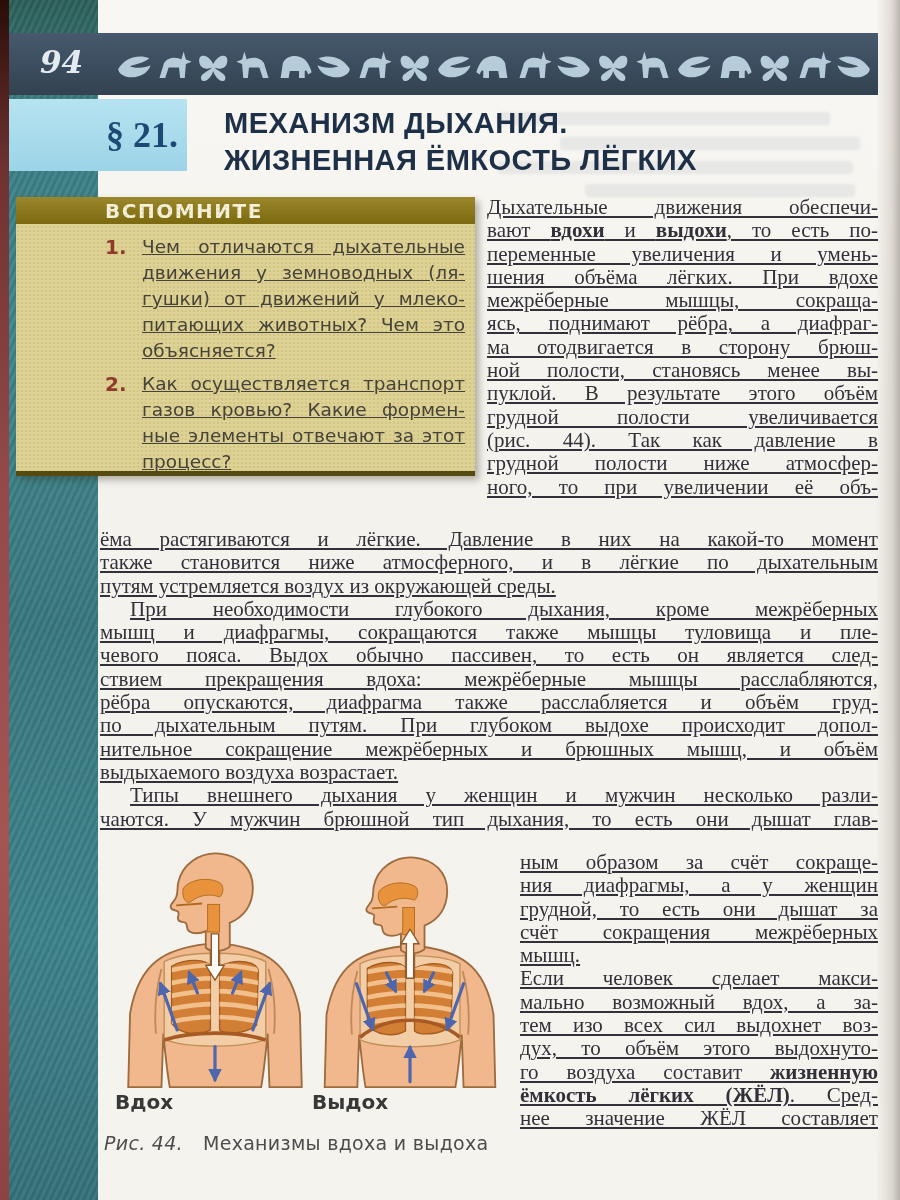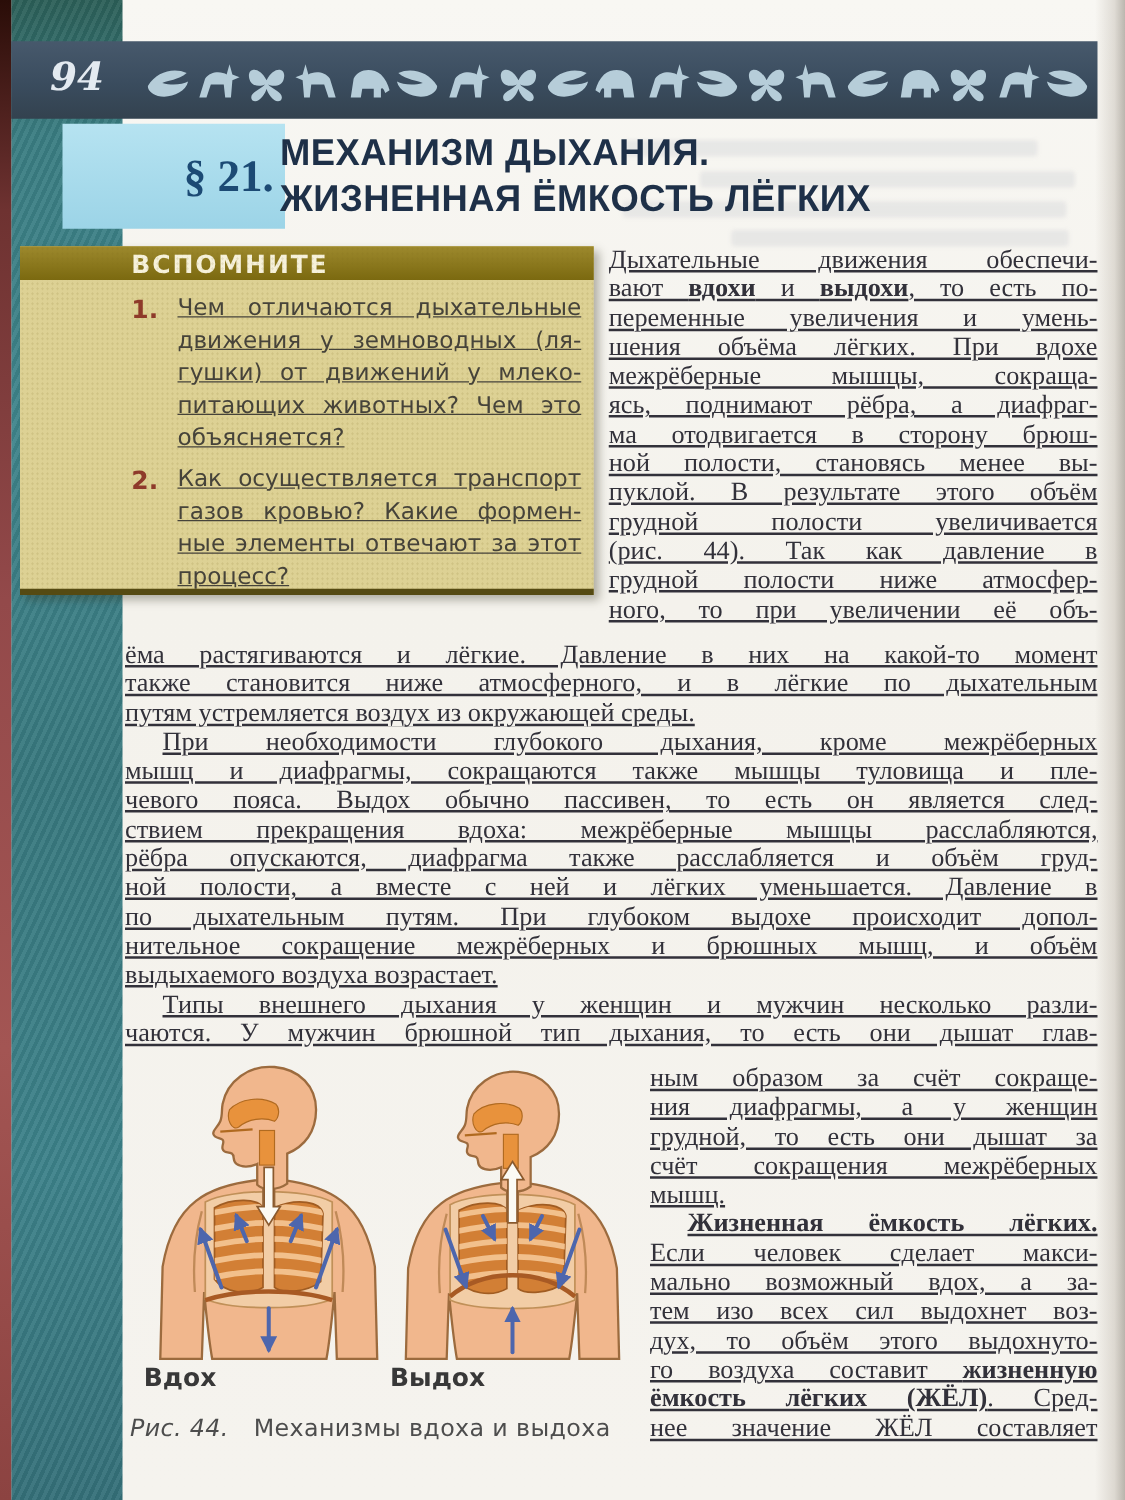--- a/index.html
+++ b/index.html
@@ -15,42 +15,42 @@
   .page-edge{position:absolute;left:876px;top:0;width:24px;height:1200px;
     background:linear-gradient(90deg,rgba(200,192,180,0),rgba(165,155,142,.30) 65%,rgba(120,112,100,.48));}
 
   
   .navy-band{position:absolute;left:9px;top:33px;width:869px;height:62px;
     background:linear-gradient(180deg,#47596c,#3a4c5e 55%,#33424f);}
   .page-num{position:absolute;left:40px;top:44px;font:italic 700 31px "DejaVu Serif",serif;color:#e3eaf0;}
   .animals{position:absolute;left:112px;top:40px;width:760px;height:48px;}
 
   
-  .section-badge{position:absolute;left:9px;top:99px;width:178px;height:84px;
+  .section-badge{position:absolute;left:9px;top:99px;width:178px;height:72px;
     background:linear-gradient(180deg,#b6e3f1,#9cd4e7);display:flex;align-items:center;justify-content:flex-end;
-    padding-right:9px;box-sizing:border-box;font:700 36px "Liberation Serif",serif;color:#1c4a74;margin-left:41px;}
+    padding-right:9px;box-sizing:border-box;font:700 36px "Liberation Serif",serif;color:#1c4a74;}
   .section-title{position:absolute;left:224px;top:104px;font:700 30px "Liberation Sans",sans-serif;
     color:#1e3048;line-height:37px;letter-spacing:.4px;transform:scaleX(.97);transform-origin:left top;}
 
   
   .remember-box{position:absolute;left:16px;top:197px;width:459px;height:279px;background:#ddd194;
     border-bottom:5px solid #554a12;box-shadow:4px 4px 7px rgba(50,45,25,.35);box-sizing:border-box;}
   .remember-box:before{content:"";position:absolute;inset:0;
     background:radial-gradient(rgba(125,105,30,.13) 1px,transparent 1px);background-size:4px 4px;pointer-events:none;}
   .remember-header{height:27px;background:linear-gradient(180deg,#9d892d,#7b690f);color:#f6f1da;
     font:700 20px "DejaVu Sans",sans-serif;letter-spacing:1.5px;padding-left:89px;display:flex;align-items:center;}
   .remember-items{padding:10px 10px 0 89px;}
   .remember-item{position:relative;padding-left:37px;margin-bottom:7px;
     font-family:"DejaVu Sans",sans-serif;font-size:18.5px;color:#46433a;line-height:26px;}
   .remember-item .num{position:absolute;left:0;top:0;font-weight:700;font-size:20px;color:#8e3a2a;}
 
   
   .serif{position:absolute;font-family:"Liberation Serif",serif;color:#32313a;font-size:21px;line-height:23.3px;}
   .colA{left:487px;top:196px;width:391px;}
-  .fullW{left:100px;top:512px;width:778px;}
+  .fullW{left:100px;top:528px;width:778px;}
   .colB{left:520px;top:851px;width:358px;}
   .tl{text-align:justify;text-align-last:justify;white-space:normal;text-decoration:underline;}
   .tl.pend{text-align-last:left;}
   .tl.ind{text-indent:30px;}
   .tl b{font-weight:700;}
 
   
   .figure{position:absolute;left:100px;top:845px;width:420px;height:330px;}
   .figure svg{position:absolute;}
   .fig-label{position:absolute;top:245px;font:700 20px "DejaVu Sans",sans-serif;color:#383838;text-align:left;}
@@ -154,34 +154,32 @@
     </div>
   <div class="serif fullW">
       <div class="tl">ёма растягиваются и лёгкие. Давление в них на какой-то момент</div>
       <div class="tl">также становится ниже атмосферного, и в лёгкие по дыхательным</div>
       <div class="tl pend">путям устремляется воздух из окружающей среды.</div>
       <div class="tl ind">При необходимости глубокого дыхания, кроме межрёберных</div>
       <div class="tl">мышц и диафрагмы, сокращаются также мышцы туловища и пле-</div>
       <div class="tl">чевого пояса. Выдох обычно пассивен, то есть он является след-</div>
       <div class="tl">ствием прекращения вдоха: межрёберные мышцы расслабляются,</div>
       <div class="tl">рёбра опускаются, диафрагма также расслабляется и объём груд-</div>
-      <div class="tl">ной полости, а вместе с ней и лёгких уменьшается. Давление в</div>
       <div class="tl">по дыхательным путям. При глубоком выдохе происходит допол-</div>
       <div class="tl">нительное сокращение межрёберных и брюшных мышц, и объём</div>
       <div class="tl pend">выдыхаемого воздуха возрастает.</div>
       <div class="tl ind">Типы внешнего дыхания у женщин и мужчин несколько разли-</div>
       <div class="tl">чаются. У мужчин брюшной тип дыхания, то есть они дышат глав-</div>
     </div>
   <div class="serif colB">
       <div class="tl">ным образом за счёт сокраще-</div>
       <div class="tl">ния диафрагмы, а у женщин</div>
       <div class="tl">грудной, то есть они дышат за</div>
       <div class="tl">счёт сокращения межрёберных</div>
       <div class="tl pend">мышц.</div>
-      <div class="tl ind"><b>Жизненная ёмкость лёгких.</b></div>
       <div class="tl">Если человек сделает макси-</div>
       <div class="tl">мально возможный вдох, а за-</div>
       <div class="tl">тем изо всех сил выдохнет воз-</div>
       <div class="tl">дух, то объём этого выдохнуто-</div>
       <div class="tl">го воздуха составит <b>жизненную</b></div>
       <div class="tl"><b>ёмкость лёгких (ЖЁЛ)</b>. Сред-</div>
       <div class="tl">нее значение ЖЁЛ составляет</div>
     </div>
 
   <div class="figure">

